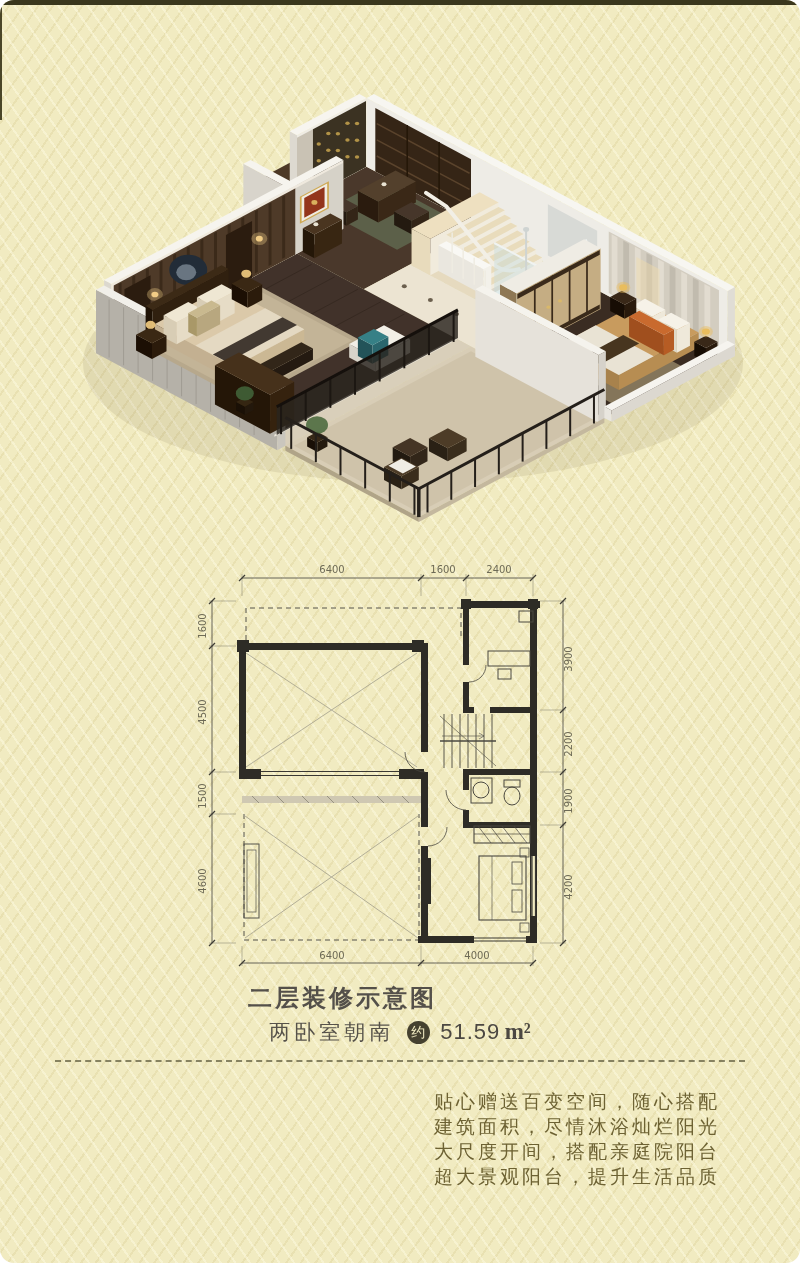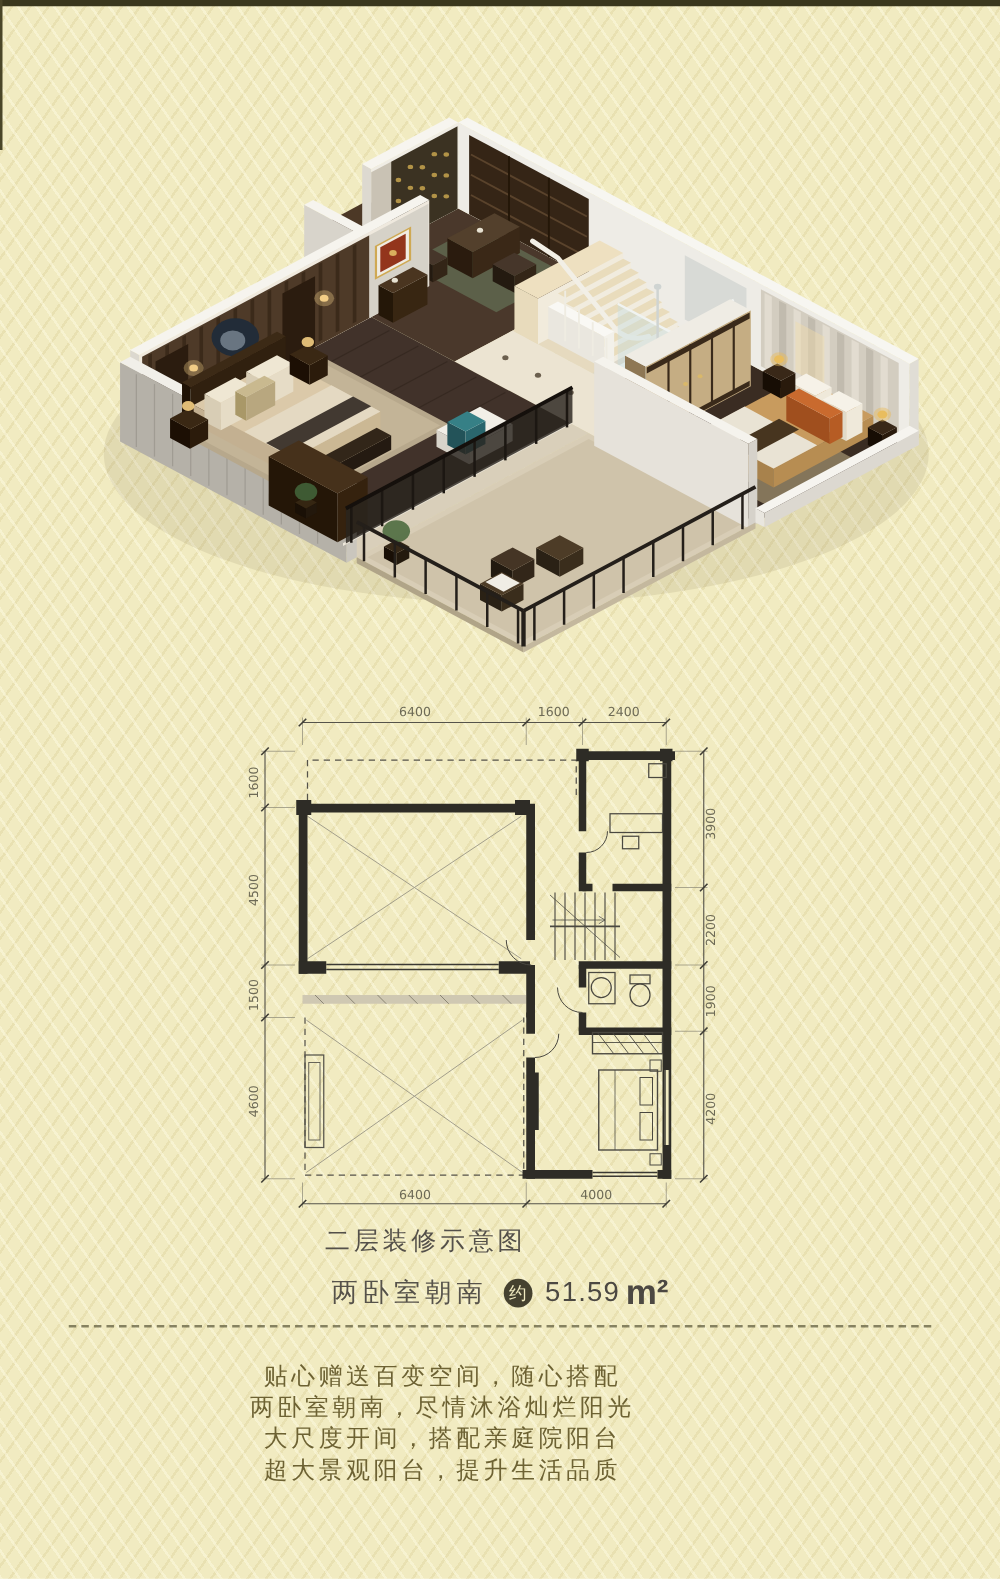--- a/index.html
+++ b/index.html
@@ -3,40 +3,41 @@
 <meta charset="utf-8">
 <style>
   html,body{margin:0;padding:0;}
   .page{
     position:relative;width:800px;height:1263px;overflow:hidden;
     background:
       repeating-linear-gradient(55deg, rgba(255,252,228,0.45) 0 2px, rgba(255,252,228,0) 2px 12px),
       repeating-linear-gradient(-55deg, rgba(203,188,122,0.22) 0 2px, rgba(203,188,122,0) 2px 12px),
       #f1ebc1;
     font-family:"Liberation Sans","DejaVu Sans",sans-serif;
+    border-radius:14px;
   }
   .border-top{position:absolute;left:0;top:0;width:800px;height:5px;background:#3a371d;}
   .border-left{position:absolute;left:0;top:0;width:2px;height:120px;background:#4a4628;}
   .iso-wrap{position:absolute;left:40px;top:78px;width:720px;height:460px;}
   .plan-wrap{position:absolute;left:182px;top:556px;width:430px;height:425px;}
   .plan-wrap svg text{font-size:10px;fill:#6d6a56;font-family:"DejaVu Sans","Liberation Sans",sans-serif;}
   .title{
-    position:absolute;left:260px;top:966px;font-size:20px;font-weight:normal;
+    position:absolute;left:248px;top:966px;font-size:24px;font-weight:bold;
     color:#54504a;letter-spacing:3px;
   }
   .area-row{position:absolute;left:0;top:1018px;width:800px;text-align:center;color:#56524a;}
   .area-row .lbl{font-size:21px;letter-spacing:4px;vertical-align:middle;}
   .area-row .badge{
     display:inline-block;width:23px;height:23px;line-height:23px;border-radius:50%;
     background:#45412f;color:#f1ebc1;font-size:14px;text-align:center;vertical-align:middle;margin:0 6px 0 8px;
   }
   .area-row .val{font-size:22px;font-weight:normal;color:#4c4842;vertical-align:middle;letter-spacing:1px;}
-  .area-row .unit{font-size:28px;font-weight:bold;color:#4c4842;vertical-align:middle;}
+  .area-row .unit{font-size:23px;font-weight:bold;color:#4c4842;vertical-align:middle;font-family:Liberation Serif, serif;}
   .divider{position:absolute;left:55px;top:1060px;width:690px;border-top:2px dashed #6c6849;opacity:0.8;}
-  .desc{position:absolute;left:0;top:1089px;width:708px;text-align:center;
+  .desc{position:absolute;left:12px;top:1089px;width:708px;text-align:right;
     font-family:"DejaVu Serif","Liberation Serif",serif;color:#6d6233;font-size:19px;letter-spacing:3px;line-height:25px;}
   .desc div{height:25px;}
 </style>
 </head>
 <body>
 
 <div class="page">
   <div class="border-top"></div>
   <div class="border-left"></div>
 
@@ -527,17 +528,17 @@
     <span class="lbl">两卧室朝南</span>
     <span class="badge">约</span>
     <span class="val">51.59</span>
     <span class="unit">m²</span>
   </div>
 
   <div class="divider"></div>
 
   <div class="desc">
     <div>贴心赠送百变空间，随心搭配</div>
-    <div>两卧室朝南，尽情沐浴灿烂阳光</div>
+    <div>建筑面积，尽情沐浴灿烂阳光</div>
     <div>大尺度开间，搭配亲庭院阳台</div>
     <div>超大景观阳台，提升生活品质</div>
   </div>
 </div>
 
 </body></html>

